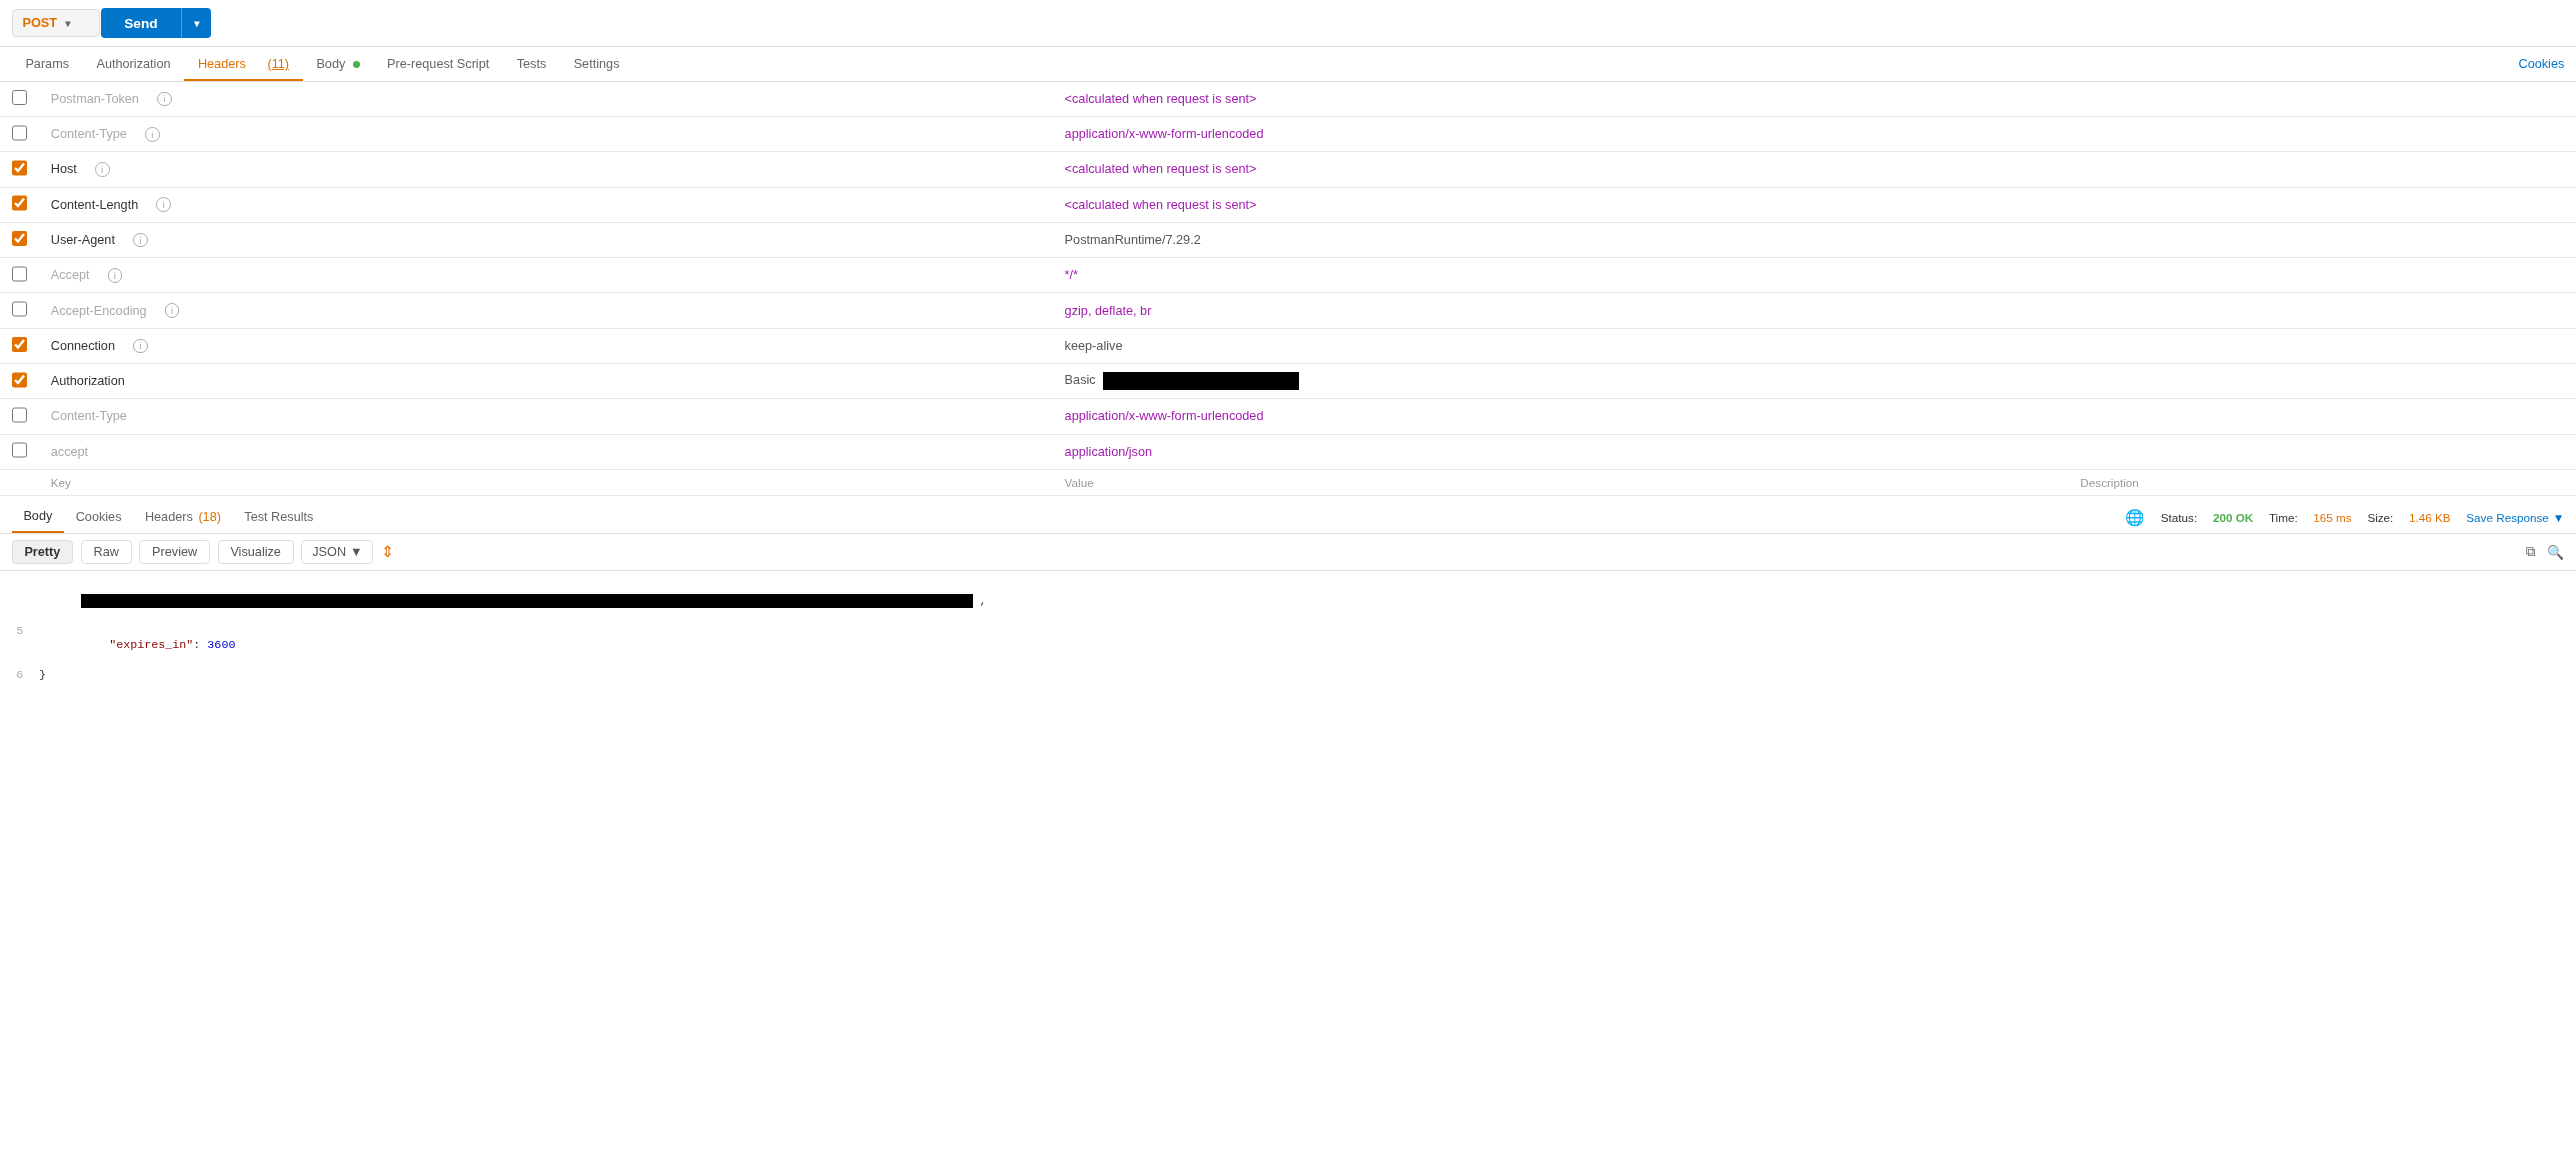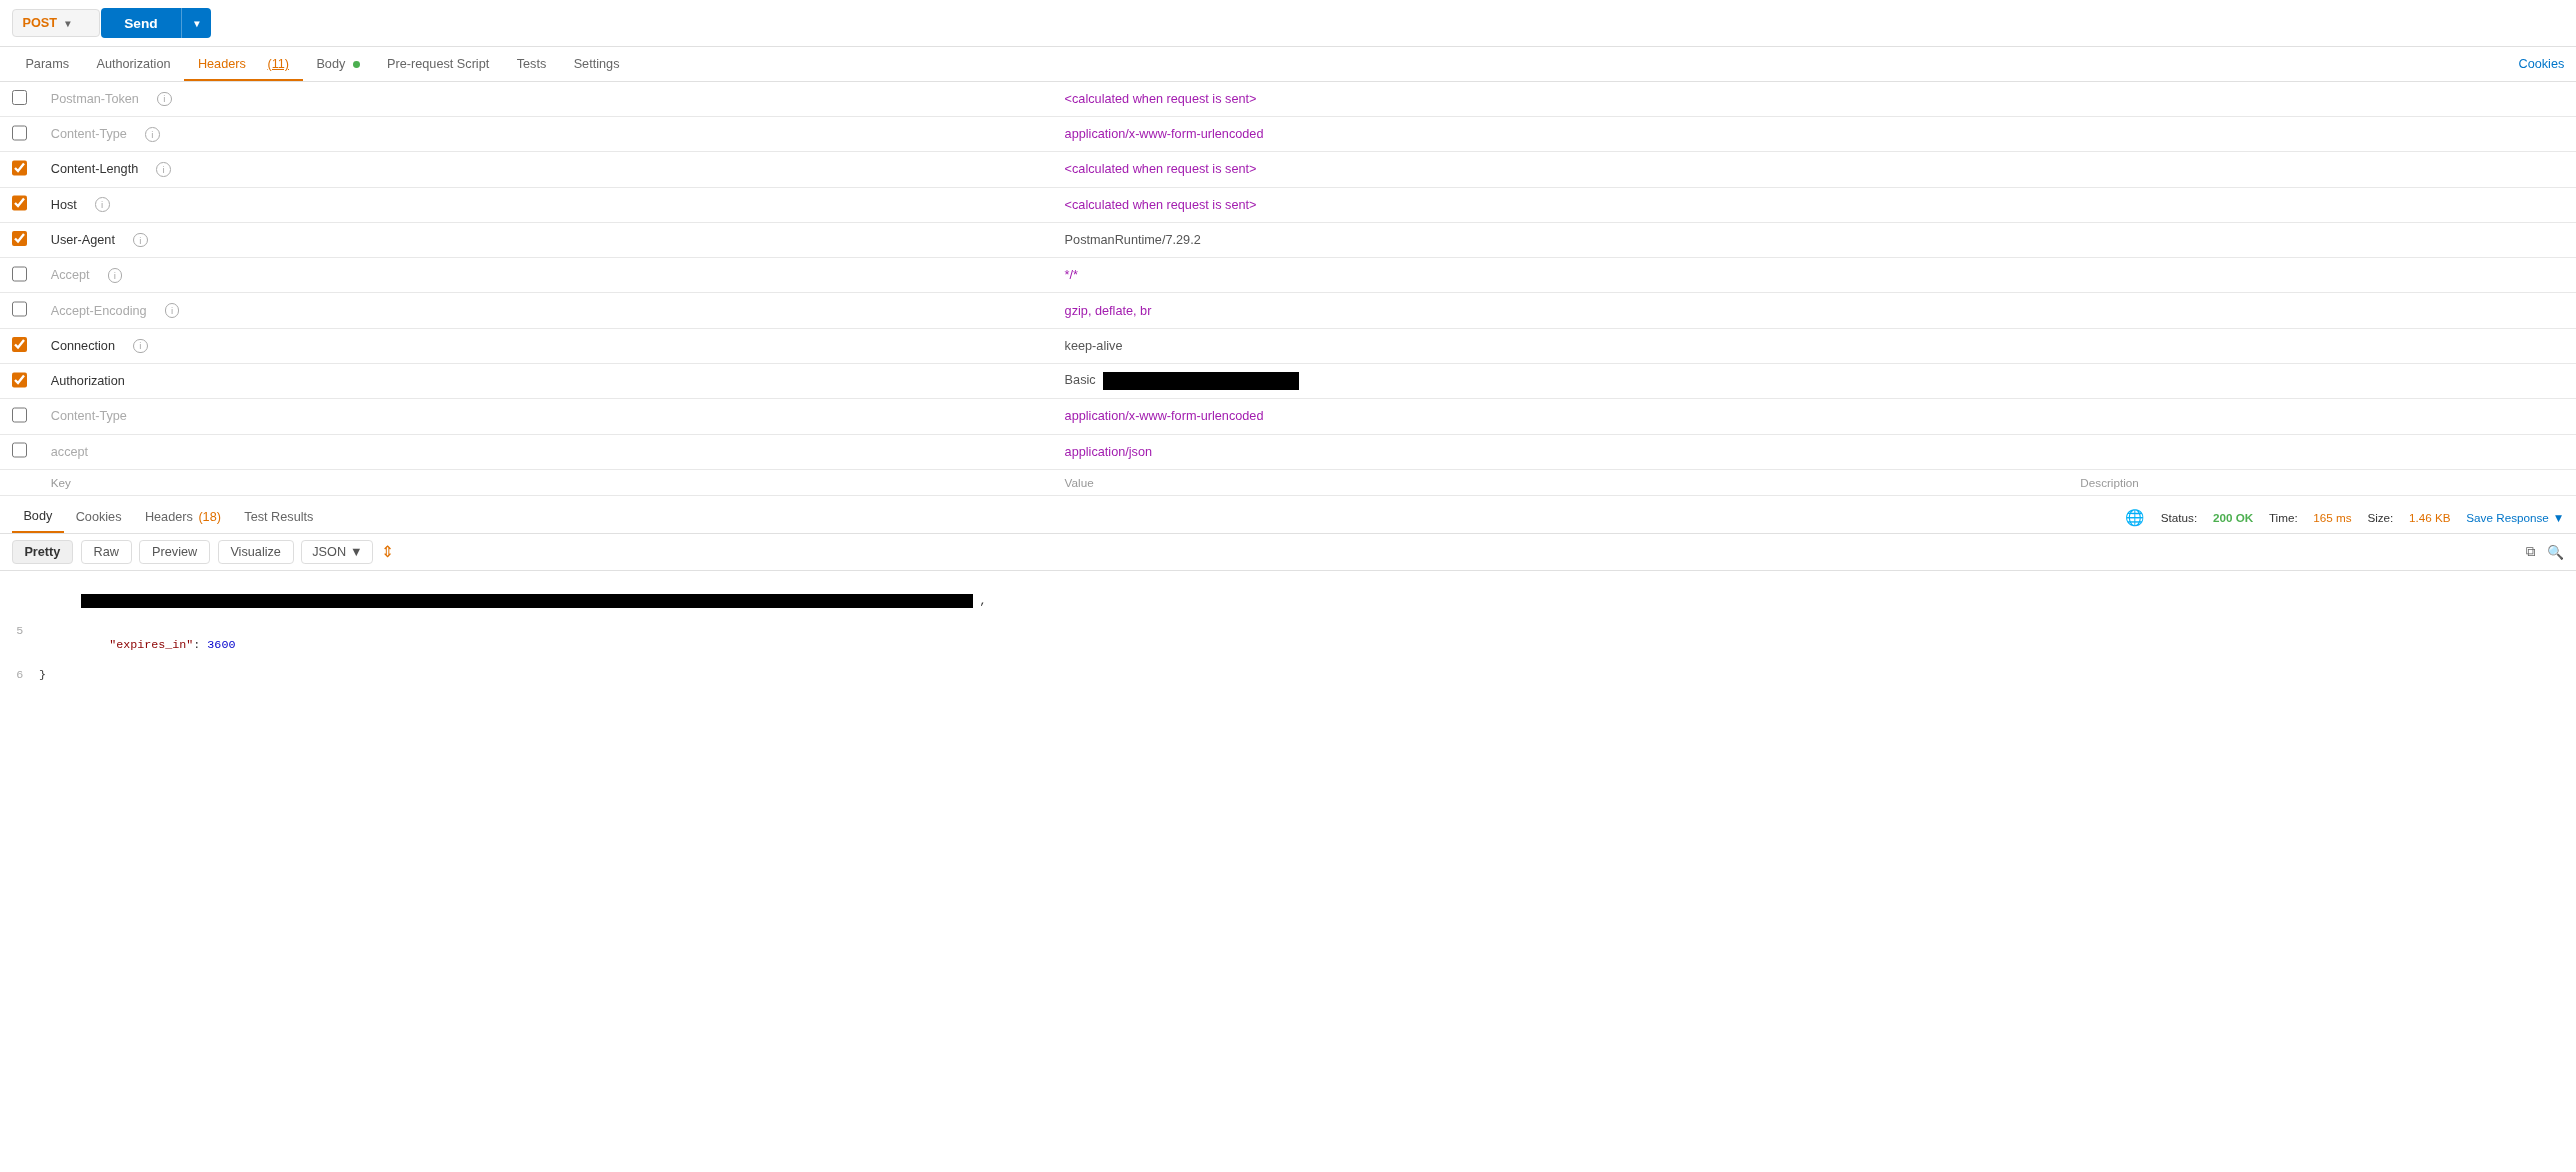--- a/index.html
+++ b/index.html
@@ -371,33 +371,33 @@
         </div>
       </td>
       <td class="col-value value-cell placeholder">application/x-www-form-urlencoded</td>
       <td class="col-desc"></td>
     </tr>
 
     <tr>
       <td class="col-check"><input type="checkbox" class="cb" checked="" style=""></td>
       <td class="col-key">
         <div class="key-cell">
-          <span>Content-Length</span>
+          <span>Host</span>
           <span class="info-icon">i</span>
         </div>
       </td>
       <td class="col-value value-cell placeholder">&lt;calculated when request is sent&gt;</td>
       <td class="col-desc"></td>
     </tr>
 
     <tr>
       <td class="col-check"><input type="checkbox" class="cb" checked="" style=""></td>
       <td class="col-key">
         <div class="key-cell">
-          <span>Host</span>
+          <span>Content-Length</span>
           <span class="info-icon">i</span>
         </div>
       </td>
       <td class="col-value value-cell placeholder">&lt;calculated when request is sent&gt;</td>
       <td class="col-desc"></td>
     </tr>
 
     <tr>
       <td class="col-check"><input type="checkbox" class="cb" checked="" style=""></td>
       <td class="col-key">

